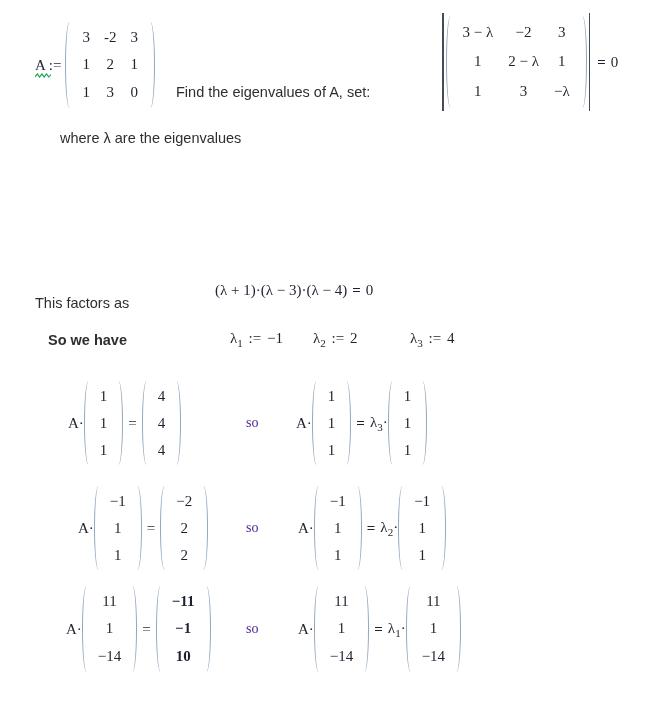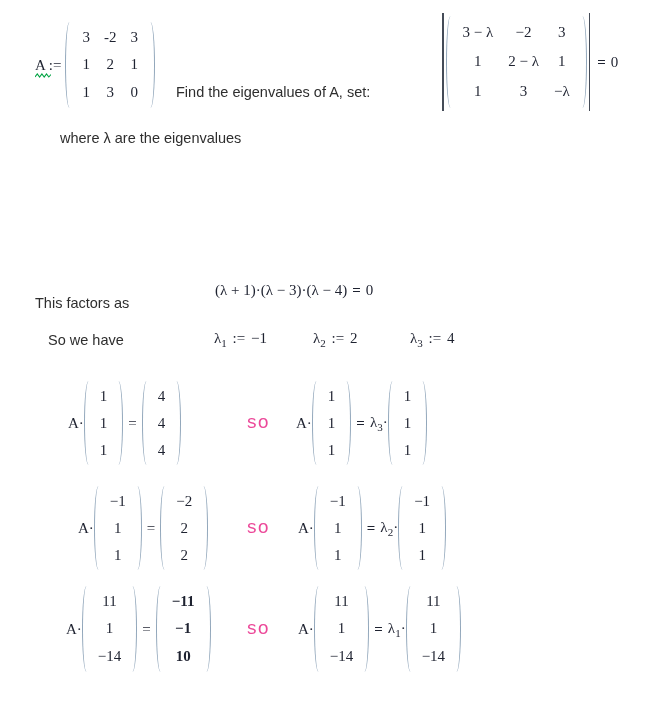--- a/index.html
+++ b/index.html
@@ -18,21 +18,21 @@
          align-content:space-around;justify-items:center;padding:2px 8px;line-height:27px;}
   .dbar{width:1.5px;background:#454c58;align-self:stretch;margin:0 2px;}
   .vbar{display:inline-block;width:1.3px;height:17px;background:#1e2230;
         margin:0 3px;vertical-align:-3px;}
   .beq{font-weight:700;margin:0 5px;}
   .req{margin:0 5px;}
   .sup{font-size:11px;vertical-align:7px;}
   .sub{font-size:11px;vertical-align:-4px;}
   .aname{position:relative;display:inline-block;}
   .aname svg{position:absolute;left:0;bottom:-4px;}
-  .so-label{font-family:Liberation Mono, monospace;font-size:19px;color:#ec4899;}
+  .so-label{font-family:Liberation Serif, serif;font-size:14px;color:#4c1d95;}
   .lamset{display:inline-block;}
 </style>
 </head>
 <body>
 
 <div id="sheet">
 
   <div class="abs-block flexrow" style="left:35px;top:22px;height:86px;">
     <span class="aname">
       <span>A</span>
@@ -84,22 +84,22 @@
 
   <div class="abs-block sans" style="left:60px;top:130px;">where λ are the eigenvalues</div>
 
 
 
   <div class="abs-block sans" style="left:35px;top:271px;margin-top:24px;">This factors as</div>
   <div class="abs-block" style="left:215px;top:282px;">
     <span>(λ + 1)·(λ − 3)·(λ − 4)</span><span class="beq">=</span><span>0</span>
   </div>
 
-  <div class="abs-block sans" style="left:48px;top:332px;">So we have</div>
-  <div class="abs-block lamset" style="left:214px;top:330px;">
+  <div class="abs-block sans" style="left:48px;top:332px;font-weight:bold;">So we have</div>
+  <div class="abs-block lamset" style="left:230px;top:330px;">
     <span>λ</span><span class="sub">1</span>
     <span style="margin:0 2px;">:=</span>
     <span>−1</span>
   </div>
   <div class="abs-block lamset" style="left:313px;top:330px;">
     <span>λ</span><span class="sub">2</span>
     <span style="margin:0 2px;">:=</span>
     <span>2</span>
   </div>
   <div class="abs-block lamset" style="left:410px;top:330px;">

